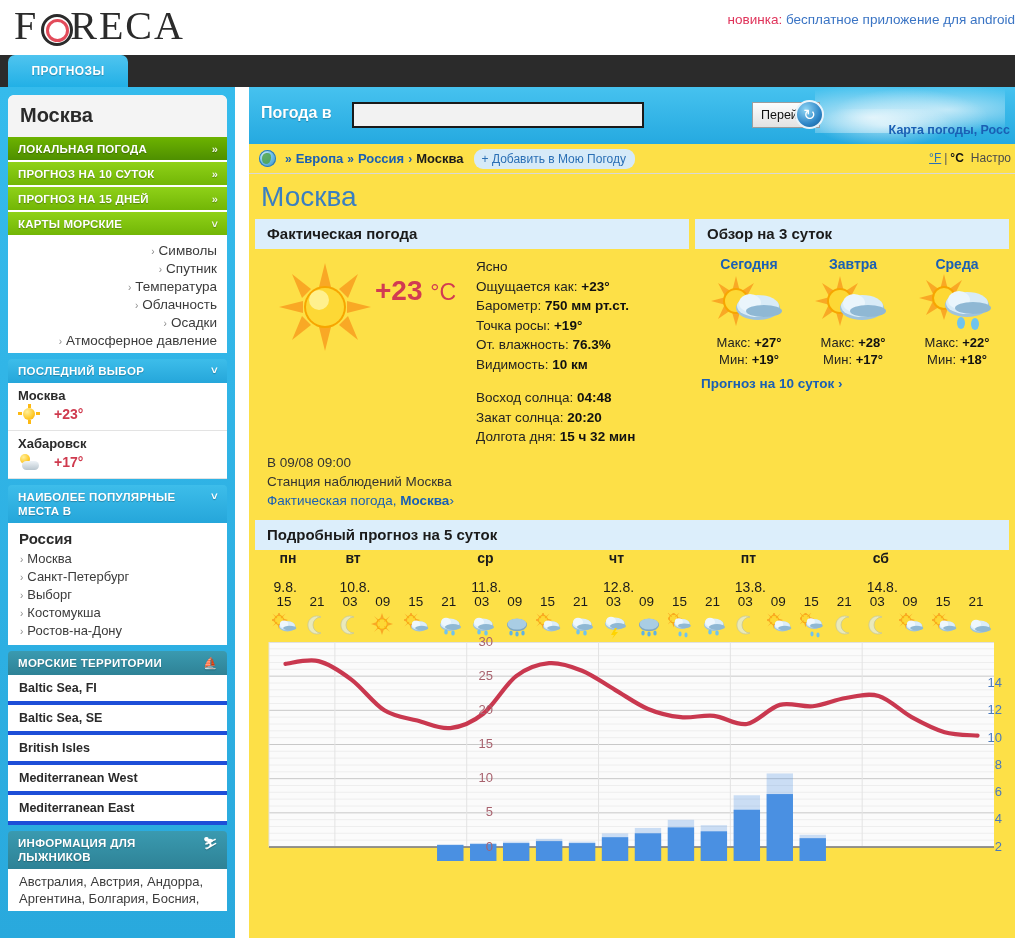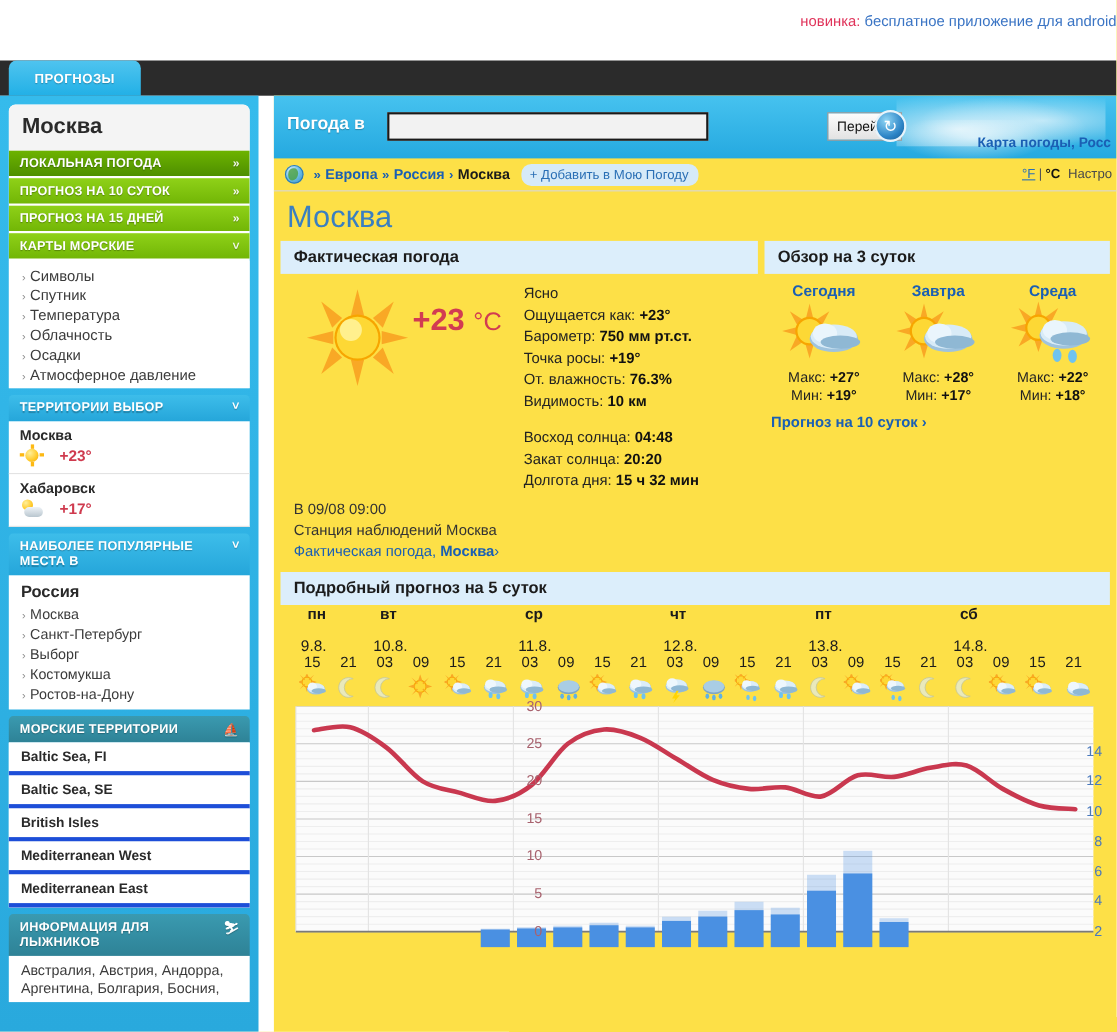--- a/index.html
+++ b/index.html
@@ -76,21 +76,21 @@
     letter-spacing:.2px; margin-bottom:2px;
     text-shadow:0 1px 1px rgba(0,0,0,.3);
   }
   .green-item.dark { background:linear-gradient(180deg,#6db300 0%,#4e8f00 100%); }
   .green-item.lite { background:linear-gradient(180deg,#8fd118 0%,#72b606 100%); }
   .green-item .chev { font-size:11px; opacity:.9; }
 
   .sub-list { background:#fff; padding:4px 0 4px 0; }
   .sub-list a {
     display:block; padding:1.5px 10px 1.5px 12px;
-    color:#3b3b3b; font-size:13.5px; text-decoration:none;
+    color:#3b3b3b; font-size:13.5px; text-decoration:none;text-align:right;
   }
   .sub-list a .arr { color:#8b8b8b; margin-right:4px; font-size:10px; }
 
   .panel { margin-top:6px; }
   .panel-head {
     background:linear-gradient(180deg,#3dbdea 0%,#25a6da 100%);
     color:#fff; font-weight:bold; font-size:11.5px; letter-spacing:.3px;
     padding:5px 9px 5px 10px; display:flex; justify-content:space-between;
     align-items:flex-start; text-shadow:0 1px 1px rgba(0,0,0,.25);
     border-radius:4px 4px 0 0;
@@ -255,20 +255,21 @@
   .hourlbl { position:absolute; font-size:13.5px; color:#1b1b1b; }
   .hico { position:absolute; width:26px; height:24px; }
   .axisL { position:absolute; left:222px; font-size:13px; color:#a8626e; text-align:right; width:22px;}
   .axisR { position:absolute; right:13px; font-size:13px; color:#4a79bd; }
   svg.chart { position:absolute; left:0; top:0; }
 </style>
 </head>
 <body>
 
 <div id="topbar">
+  <div id="logo">F<span class="o-ring"></span>RECA</div>
   <div id="promo">
     <span class="pink">новинка:</span><span class="blue"> бесплатное приложение для android</span>
   </div>
 </div>
 
 <div id="tabstrip">
   <div id="tab-forecasts">ПРОГНОЗЫ</div>
 </div>
 
 <div id="shell">
@@ -301,21 +302,21 @@
         <a><span class="arr">›</span><span>Спутник</span></a>
         <a><span class="arr">›</span><span>Температура</span></a>
         <a><span class="arr">›</span><span>Облачность</span></a>
         <a><span class="arr">›</span><span>Осадки</span></a>
         <a><span class="arr">›</span><span>Атмосферное давление</span></a>
       </div>
     </div>
 
     <div class="panel">
       <div class="panel-head">
-        <span class="ttl">ТЕРРИТОРИИ ВЫБОР</span>
+        <span class="ttl">ПОСЛЕДНИЙ ВЫБОР</span>
         <span>˅</span>
       </div>
       <div class="panel-body">
         <div class="recent-row">
           <div class="nm">Москва</div>
           <div class="ln">
             <span class="mini-sun">
               <span class="core"></span>
               <span class="ray" style="left:10px;top:0;width:3px;height:4px;"></span>
               <span class="ray" style="left:10px;bottom:0;width:3px;height:4px;"></span>

